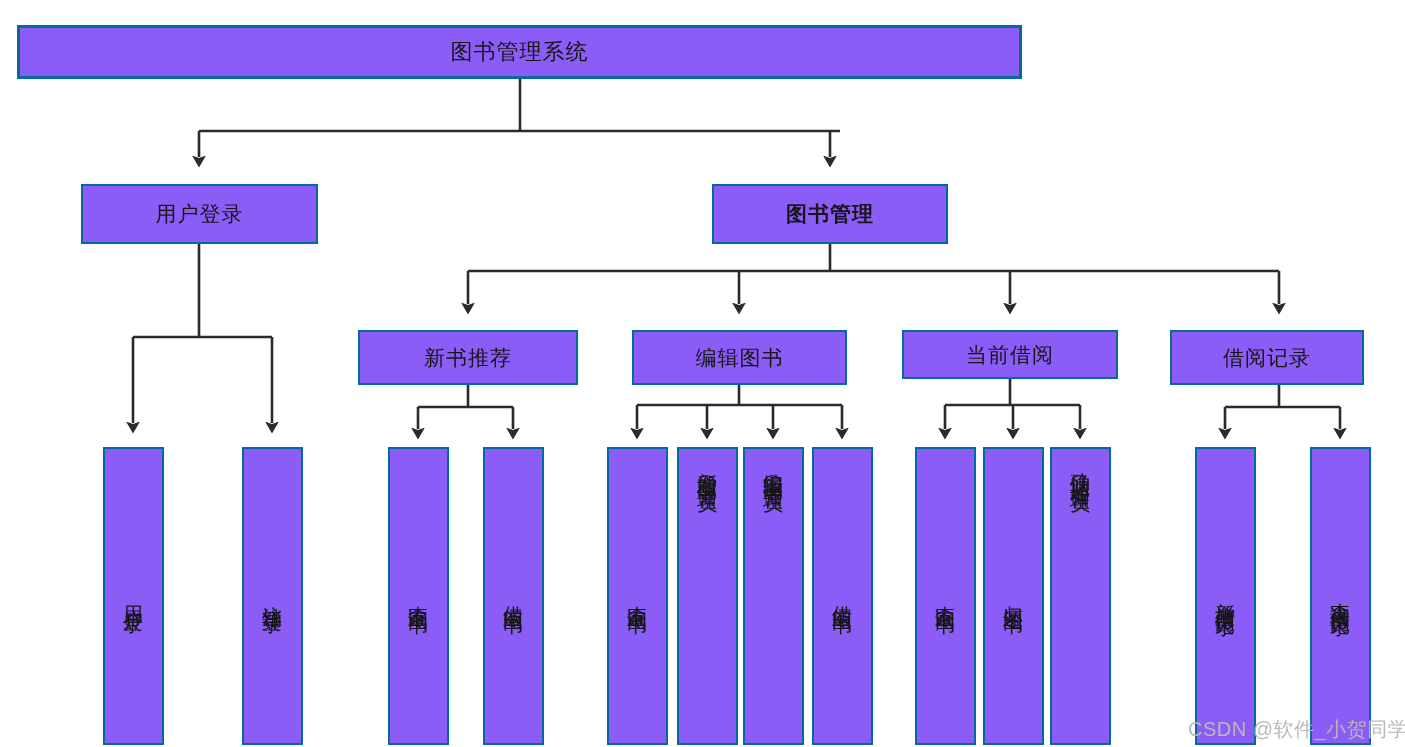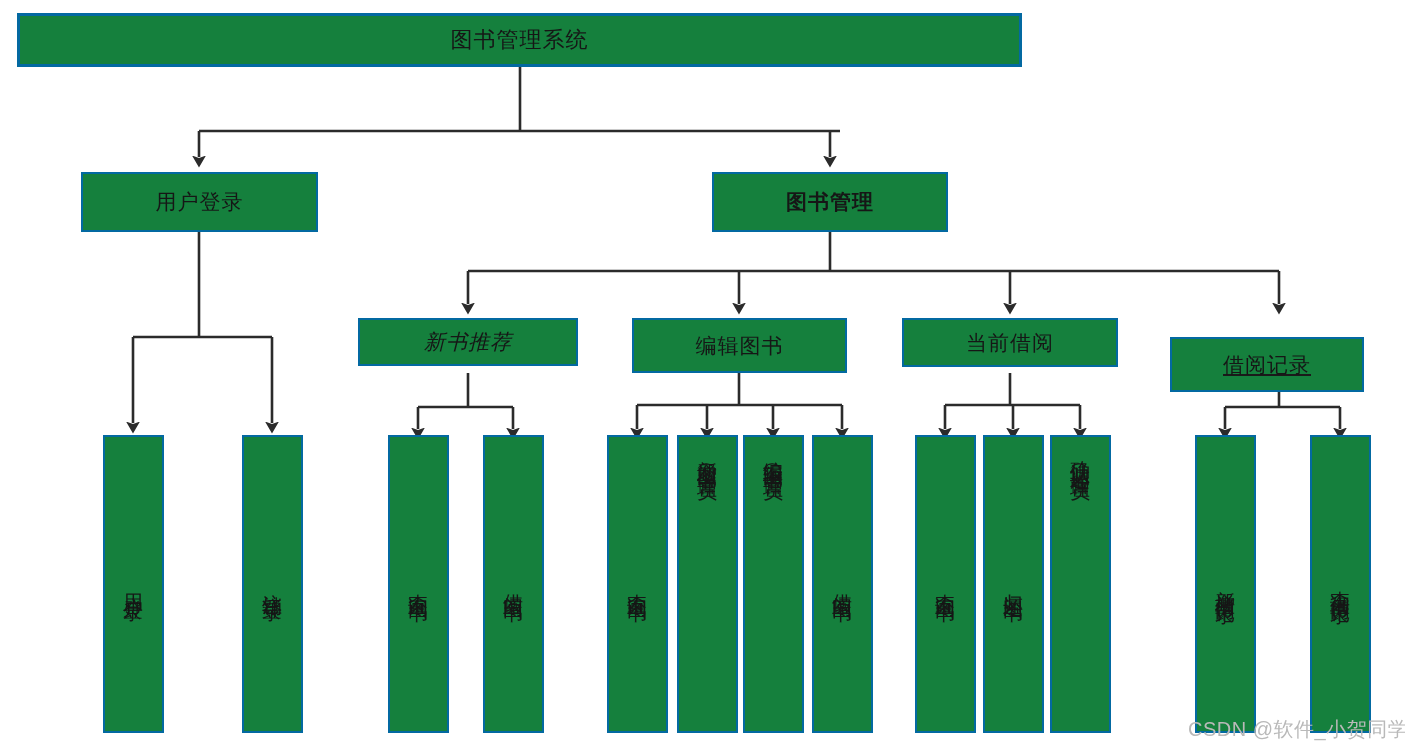--- a/index.html
+++ b/index.html
@@ -21,26 +21,27 @@
     position: absolute;
     left: 0;
     top: 0;
     width: 1405px;
     height: 747px;
   }
   .node {
     position: absolute;
     box-sizing: border-box;
     border: 2px solid #0369a1;
-    background: #15803d;
+    background: #8b5cf6;
     color: #1a1a1a;
     display: flex;
     align-items: center;
     justify-content: center;
     z-index: 2;
+    margin-top: 12px;
   }
   .node.root {
     border-width: 3px;
   }
   .node-label {
     font-size: 21px;
     line-height: 1.2;
     letter-spacing: 1px;
     white-space: nowrap;
     color: #161616;
@@ -142,30 +143,30 @@
     <span class="node-label">图书管理系统</span>
   </div>
 
   <div class="node lvl2" style="left:81px; top:172px; width:237px; height:60px;">
     <span class="node-label">用户登录</span>
   </div>
   <div class="node lvl2" style="left:712px; top:172px; width:236px; height:60px;font-weight:bold;">
     <span class="node-label">图书管理</span>
   </div>
 
-  <div class="node lvl3" style="left:358px; top:318px; width:220px; height:48px;font-style:italic;">
+  <div class="node lvl3" style="left:358px; top:318px; width:220px; height:55px;">
     <span class="node-label">新书推荐</span>
   </div>
   <div class="node lvl3" style="left:632px; top:318px; width:215px; height:55px;">
     <span class="node-label">编辑图书</span>
   </div>
   <div class="node lvl3" style="left:902px; top:318px; width:216px; height:49px;">
     <span class="node-label">当前借阅</span>
   </div>
-  <div class="node lvl3" style="left:1170px; top:337px; width:194px; height:55px;text-decoration:underline;">
+  <div class="node lvl3" style="left:1170px; top:318px; width:194px; height:55px;">
     <span class="node-label">借阅记录</span>
   </div>
 
   <div class="node leaf centered" style="left:103px; top:435px; width:61px; height:298px;">
     <span class="node-label">用户登录</span>
   </div>
   <div class="node leaf centered" style="left:242px; top:435px; width:61px; height:298px;">
     <span class="node-label">注销登录</span>
   </div>
 

